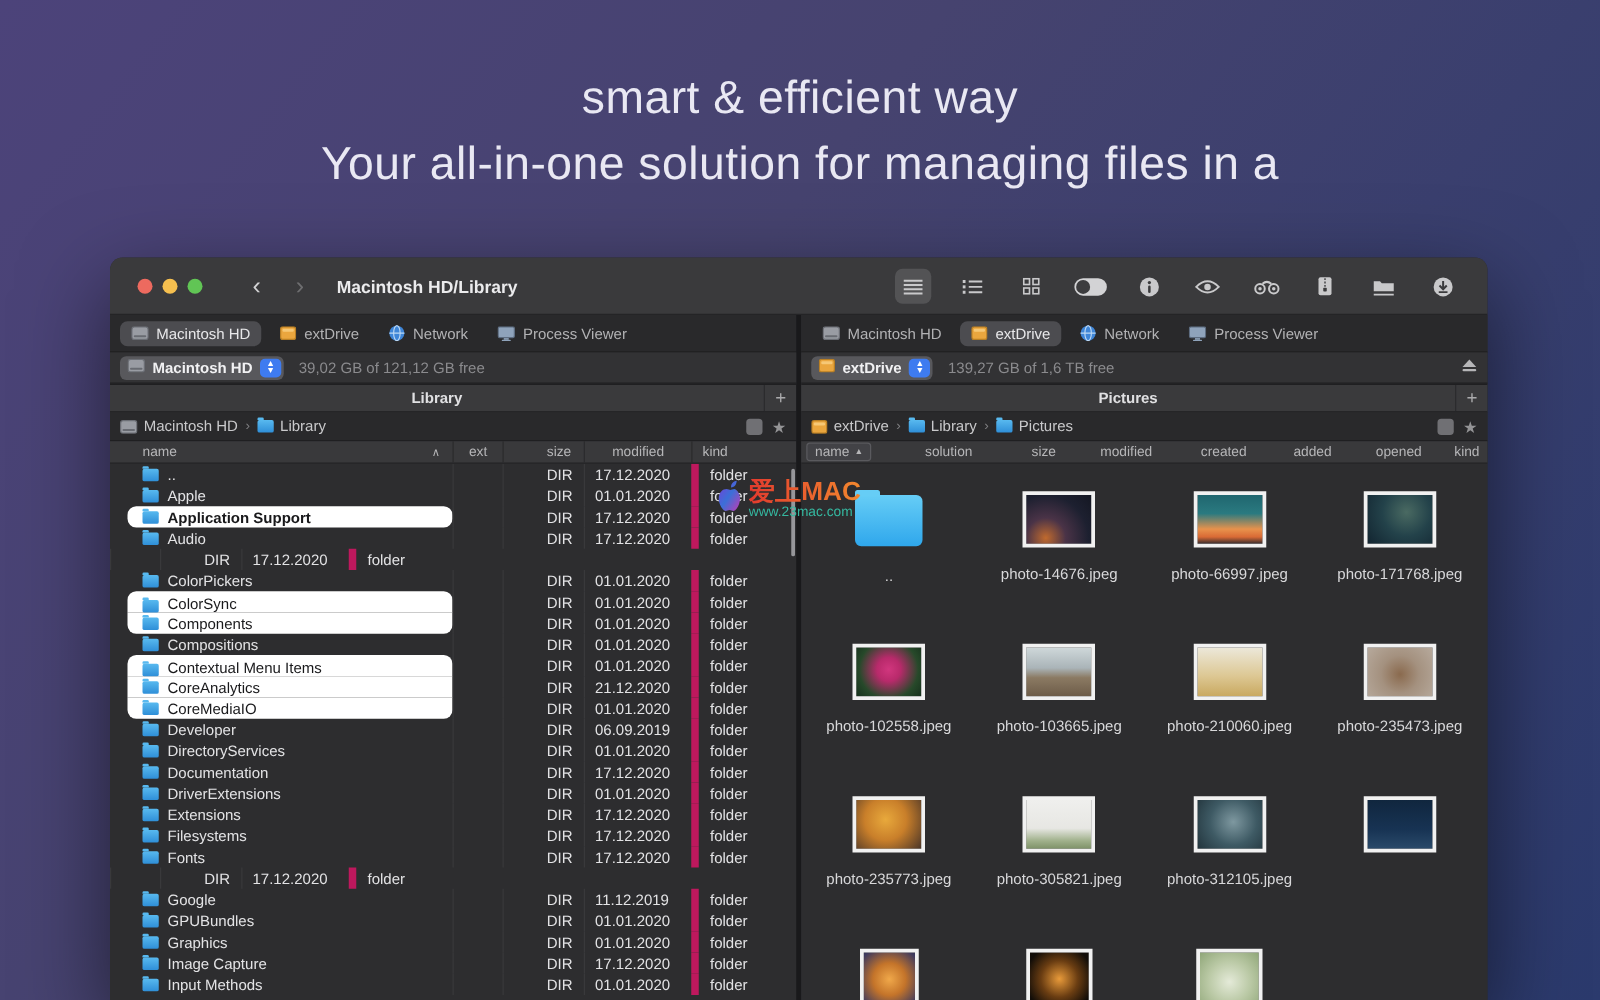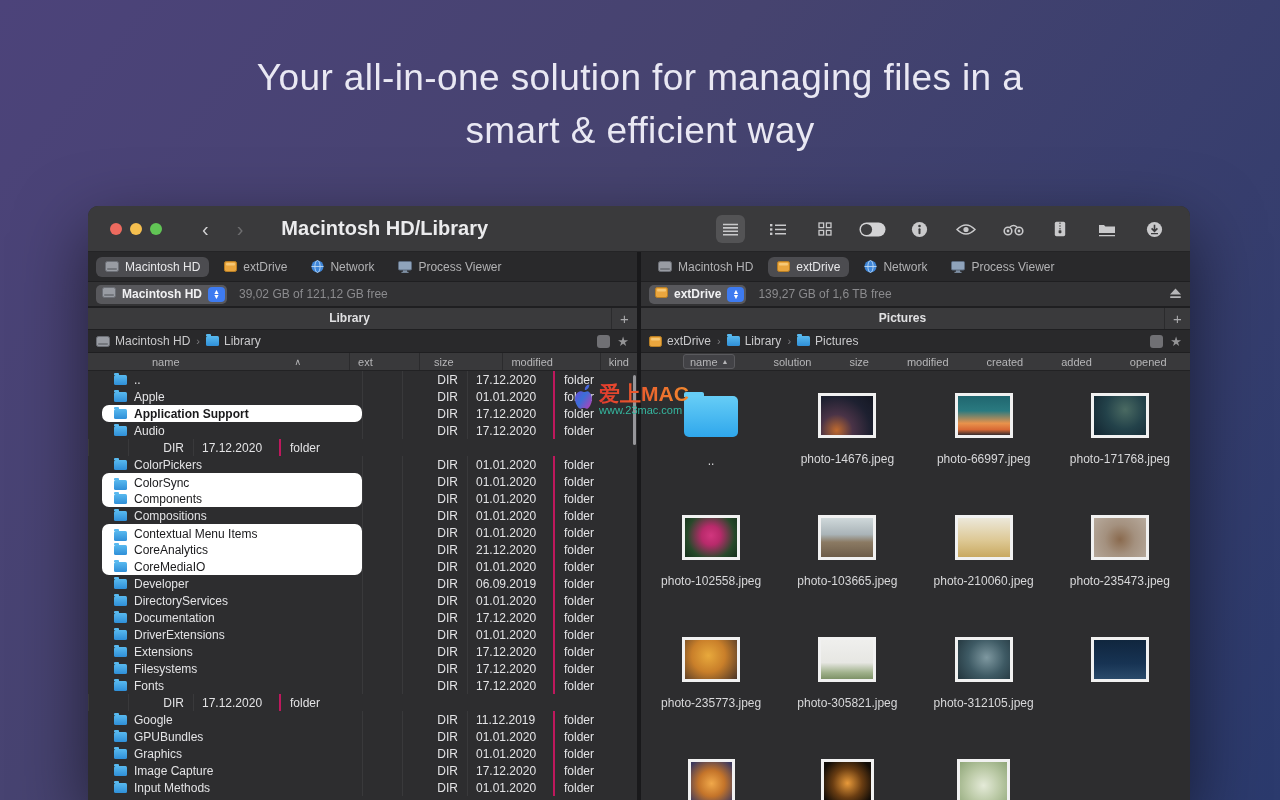--- a/index.html
+++ b/index.html
@@ -16,21 +16,21 @@
     background:#2d2d2f; border-radius:10px 10px 0 0; overflow:hidden;
     box-shadow:0 25px 70px rgba(0,0,0,.55); display:flex; flex-direction:column; }
   .titlebar { height:46px; background:#3a3a3c; border-bottom:1px solid #242426;
     display:flex; align-items:center; position:relative; flex:0 0 auto; }
   .lights { display:flex; gap:8px; padding-left:22px; }
   .light { width:12px; height:12px; border-radius:50%; }
   .l-red{background:#ed6a5f}.l-yellow{background:#f5bf4f}.l-green{background:#61c555}
   .nav { margin-left:40px; display:flex; gap:28px; align-items:center; }
   .chev { font-size:20px; line-height:1; font-weight:400; }
   .chev.back{ color:#d2d2d4 } .chev.fwd{ color:#6e6e70 }
-  .win-title { font-size:20px; font-weight:700; color:#ebebed; margin-left:38px; }
+  .win-title { font-size:14px; font-weight:700; color:#ebebed; margin-left:26px; }
   .toolbar { position:absolute; right:22px; top:0; height:46px; display:flex; align-items:center; gap:19px; }
   .tb { display:flex; align-items:center; justify-content:center; height:28px; min-width:28px; border-radius:6px; }
   .tb.active { background:#535355; padding:0 6px; }
   
   .main { flex:1; display:flex; min-height:0; }
   .pane { width:549px; display:flex; flex-direction:column; background:#2d2d2f; min-height:0; }
   .divider { width:4px; background:#19191b; }
   .tabbar { height:30px; background:#29292b; border-bottom:1px solid #1f1f21;
     display:flex; align-items:center; padding-left:8px; gap:6px; flex:0 0 auto; }
   .tab { display:flex; align-items:center; gap:6px; padding:3px 9px; border-radius:6px;
@@ -51,39 +51,39 @@
   .plus-cell { width:26px; border-left:1px solid #2b2b2d; text-align:center; color:#aaaaac;
     line-height:21px; font-size:15px; }
   .crumbbar { height:23px; background:#29292b; border-bottom:1px solid #1f1f21;
     display:flex; align-items:center; padding:0 8px; gap:5px; font-size:12px; color:#c9c9cb; flex:0 0 auto; }
   .crumb-sep { color:#7e7e80; font-size:11px; margin:0 1px; }
   .crumb-right { margin-left:auto; display:flex; gap:7px; align-items:center; }
   .tagbox { width:13px; height:13px; background:#707074; border-radius:3px; }
   .star { color:#949496; font-size:13px; line-height:1; }
   .colheader { height:18px; background:#39393b; border-bottom:1px solid #222224;
     display:flex; align-items:center; font-size:11px; color:#b6b6b8; flex:0 0 auto; }
-  .colheader .hc { height:100%; display:flex; align-items:center;margin-left:38px; }
+  .colheader .hc { height:100%; display:flex; align-items:center; }
   .hc + .hc { border-left:1px solid #2b2b2d; }
   .sortbox { display:flex; align-items:center; gap:4px; border:1px solid #5a5a5e; background:#424246;
     border-radius:3px; padding:0 6px; height:15px; margin-left:4px; }
   
   .list { flex:1; min-height:0; overflow:hidden; position:relative; }
   .row { display:flex; height:17px; align-items:stretch; font-size:12px; color:#e3e3e5; }
   .c-name { width:274px; display:flex; padding-left:14px; }
   .pill { flex:1; display:flex; align-items:center; gap:7px; padding-left:12px; }
   .row.sel .pill { background:#fff; color:#19191b; }
   .row.sel.s-solo .pill{ border-radius:7px; }
   .row.sel.s-start .pill{ border-radius:7px 7px 0 0;align-items:flex-end; }
   .row.sel.s-end .pill{ border-radius:0 0 7px 7px; }
   .row.focused .pill { font-weight:700; }
   .c-ext { width:40px; border-left:1px solid #39393b; }
   .c-size { width:65px; border-left:1px solid #39393b; display:flex; align-items:center;
     justify-content:flex-end; padding-right:9px; }
   .c-mod { width:86px; border-left:1px solid #39393b; display:flex; align-items:center; padding-left:8px; }
-  .c-kind { flex:1; border-left:2px solid #be185d; display:flex; align-items:center; padding-left:9px; }
+  .c-kind { flex:1; border-left:6px solid #be185d; display:flex; align-items:center; padding-left:9px; }
   .fi { width:13px; height:10px; flex:0 0 auto; position:relative; border-radius:1.5px;
     background:linear-gradient(180deg,#58b9ef,#2f8fd8); }
   .fi::before { content:''; position:absolute; top:-2px; left:0; width:5px; height:2px;
     background:#58b9ef; border-radius:1px 1px 0 0; }
   .vthumb { position:absolute; right:1px; top:4px; width:3px; height:70px; background:#96969a; border-radius:2px; }
   
   .grid { flex:1; min-height:0; overflow:hidden; padding:22px 2px 0 2px;
     display:grid; grid-template-columns:repeat(4,1fr); grid-auto-rows:122px; justify-items:center; }
   .gcell { display:flex; flex-direction:column; align-items:center; }
   .thumb { border:3px solid #f1f1f1; margin-bottom:13px; }
@@ -100,22 +100,22 @@
   .wm { position:absolute; left:570px; top:383px; z-index:60; display:flex; gap:4px; align-items:flex-start; }
   .wm-main { font-size:21px; font-weight:700; line-height:1;
     background:linear-gradient(90deg,#e23a2e,#f2882e);
     -webkit-background-clip:text; background-clip:text; color:transparent; }
   .wm-sub { font-size:11px; color:#35b8a0; line-height:1.2; }
 </style>
 </head>
 <body>
 
 <div class="hero">
+  <div>smart &amp; efficient way</div>
   <div>Your all-in-one solution for managing files in a</div>
-  <div>smart &amp; efficient way</div>
 </div>
 
 <div class="window">
   <div class="titlebar">
     <div class="lights">
       <span class="light l-red"></span>
       <span class="light l-yellow"></span>
       <span class="light l-green"></span>
     </div>
     <div class="nav">

